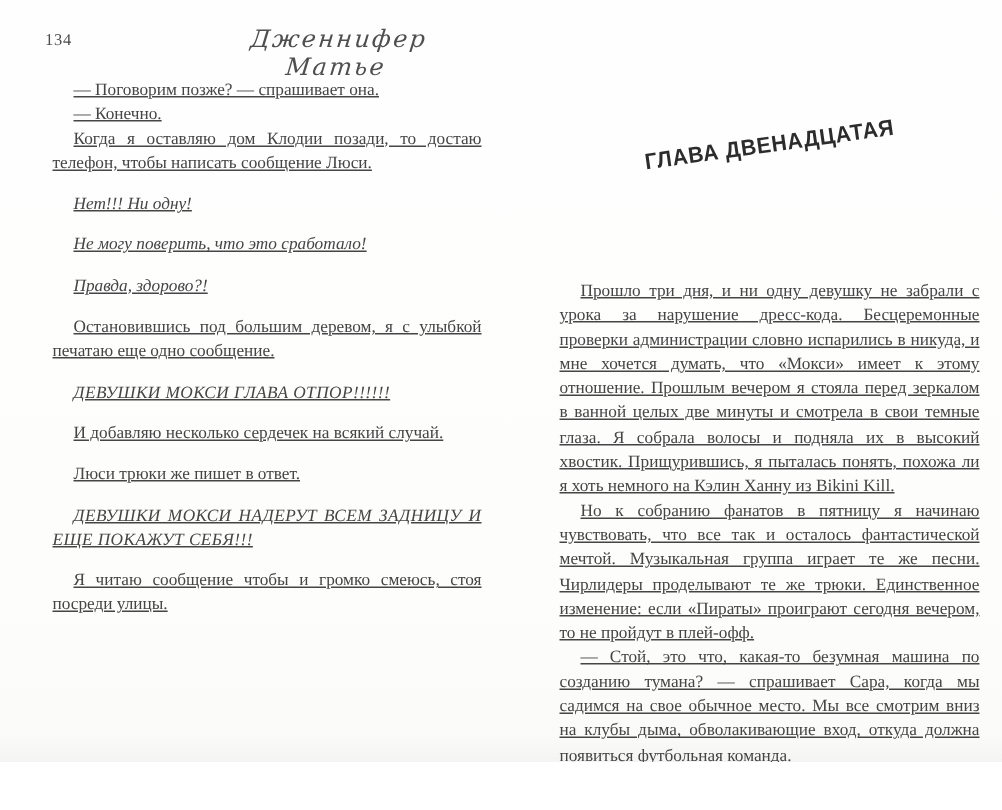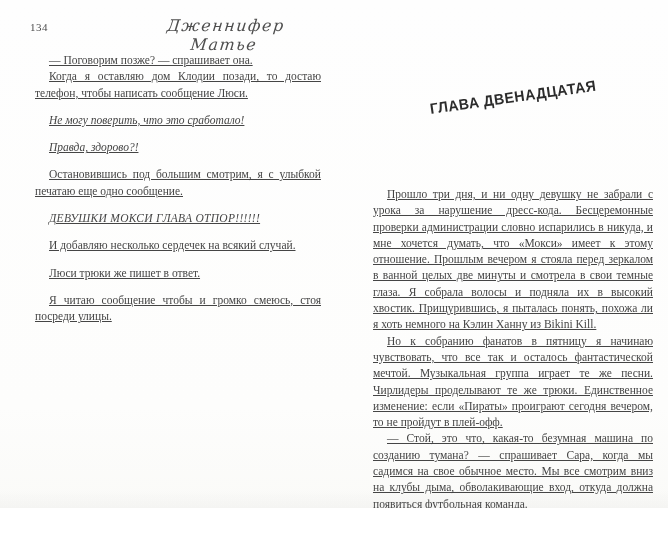--- a/index.html
+++ b/index.html
@@ -95,27 +95,30 @@
 </head>
 <body>
 
 <div class="spread">
 
   <div class="page page-left">
     <span class="page-number">134</span>
     <span class="running-header">Дженнифер Матье</span>
     <div class="body-block" id="left-body">
         <p class="para plain">— Поговорим позже? — спрашивает она.</p>
+        <p class="para plain">— Конечно.</p>
         <p class="para plain">Когда я оставляю дом Клодии позади, то достаю телефон, чтобы написать сообщение Люси.</p>
+        <p class="para sms gap">Нет!!! Ни одну!</p>
         <p class="para sms gap">Не могу поверить, что это сработало!</p>
         <p class="para sms gap">Правда, здорово?!</p>
-        <p class="para plain gap">Остановившись под большим смотрим, я с улыбкой печатаю еще одно сообщение.</p>
+        <p class="para plain gap">Остановившись под большим деревом, я с улыбкой печатаю еще одно сообщение.</p>
         <p class="para sms-caps gap">ДЕВУШКИ МОКСИ ГЛАВА ОТПОР!!!!!!</p>
         <p class="para plain gap">И добавляю несколько сердечек на всякий случай.</p>
         <p class="para plain gap">Люси трюки же пишет в ответ.</p>
+        <p class="para sms-caps gap">ДЕВУШКИ МОКСИ НАДЕРУТ ВСЕМ ЗАДНИЦУ И ЕЩЕ ПОКАЖУТ СЕБЯ!!!</p>
         <p class="para plain gap">Я читаю сообщение чтобы и громко смеюсь, стоя посреди улицы.</p>
       </div>
   </div>
 
   <div class="page page-right">
     <div class="chapter-title">ГЛАВА ДВЕНАДЦАТАЯ</div>
     <div class="body-block" id="right-body">
         <p class="para plain">Прошло три дня, и ни одну девушку не забрали с урока за нарушение дресс-кода. Бесцеремонные проверки администрации словно испарились в никуда, и мне хочется думать, что «Мокси» имеет к этому отношение. Прошлым вечером я стояла перед зеркалом в ванной целых две минуты и смотрела в свои темные глаза. Я собрала волосы и подняла их в высокий хвостик. Прищурившись, я пыталась понять, похожа ли я хоть немного на Кэлин Ханну из Bikini Kill.</p>
         <p class="para plain">Но к собранию фанатов в пятницу я начинаю чувствовать, что все так и осталось фантастической мечтой. Музыкальная группа играет те же песни. Чирлидеры проделывают те же трюки. Единственное изменение: если «Пираты» проиграют сегодня вечером, то не пройдут в плей-офф.</p>
         <p class="para plain">— Стой, это что, какая-то безумная машина по созданию тумана? — спрашивает Сара, когда мы садимся на свое обычное место. Мы все смотрим вниз на клубы дыма, обволакивающие вход, откуда должна появиться футбольная команда.</p>

